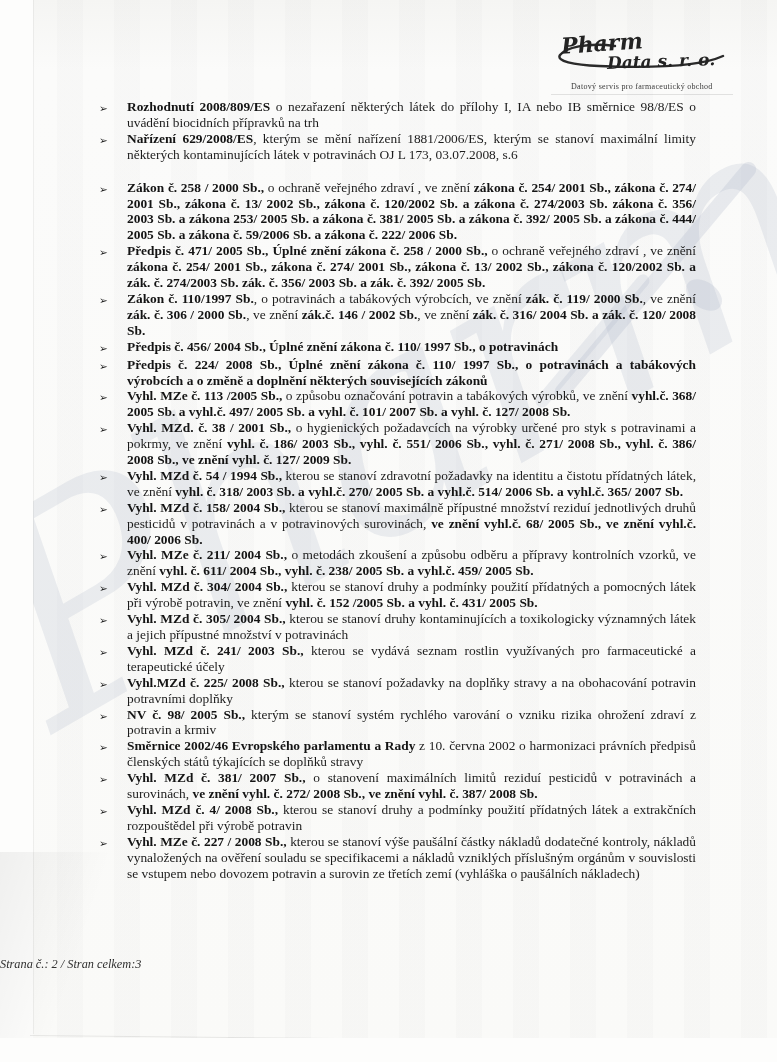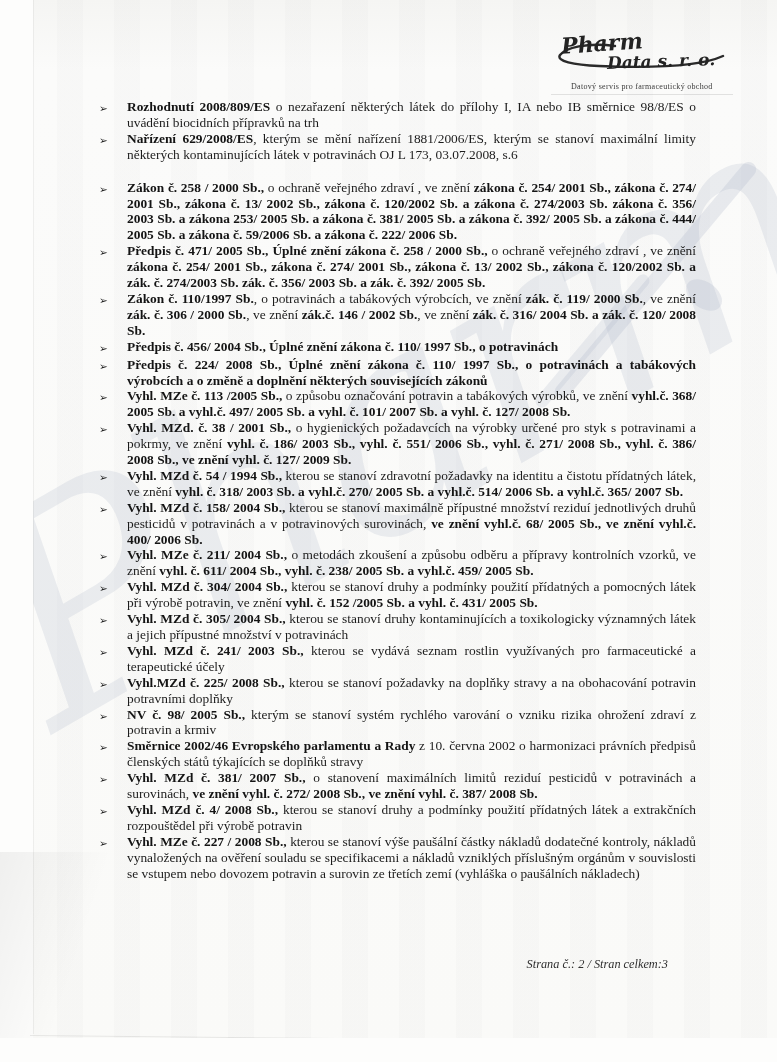--- a/index.html
+++ b/index.html
@@ -42,21 +42,21 @@
 
   
   .list{position:absolute;left:99px;top:99px;width:597px;color:#1c1c1c;}
   .item{display:flex;font-size:13.4px;line-height:15.9px;}
   .item.spacer{margin-top:17px;}
   .bullet{flex:0 0 28px;font-family:"DejaVu Sans", sans-serif;font-size:10.5px;
     padding-top:2px;color:#1c1c1c;}
   .body{flex:1;text-align:justify;}
   .b{font-weight:bold;color:#141414;}
 
-  .footer{position:absolute;top:957px;left:0;width:668px;text-align:right;
+  .footer{position:absolute;top:957px;left:0;width:668px;text-align:left;
     font-style:italic;font-size:12.3px;color:#2e2e2e;}
 </style>
 </head>
 <body>
 
 <div class="scan">
   <div class="streaks"></div>
 
   <div class="wm-text">Pharm</div>
   <div class="wm-s1"></div>

